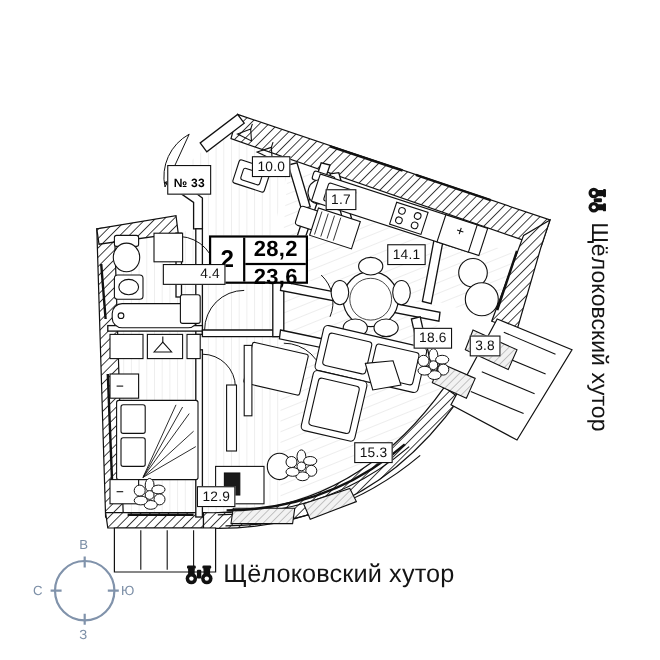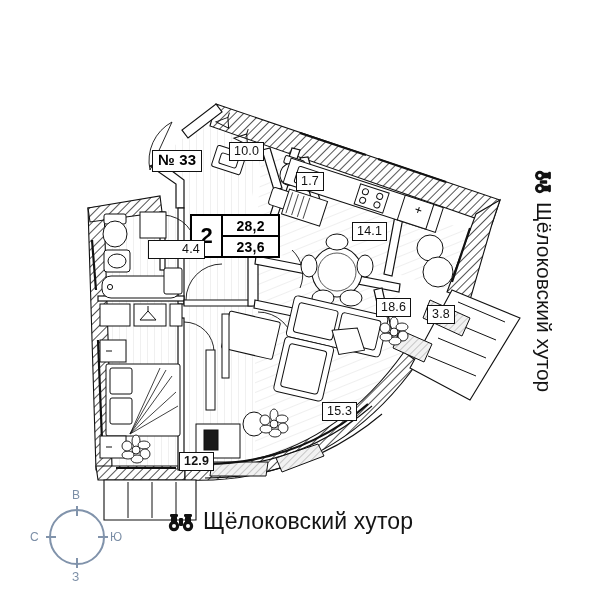--- a/index.html
+++ b/index.html
@@ -19,23 +19,23 @@
     line-height:1;
     padding:2px 4px 2.5px 4px;
     white-space:nowrap;
     letter-spacing:.2px;
     margin-left:24px;
   }
   .aptnum{
     position:absolute;
     background:#fff;
     border:1.5px solid #111;
-    font-size:15px;
+    font-size:11px;
     font-weight:700;
-    padding:0 5px 3px 5px;
+    padding:10px 5px 3px 5px;
     white-space:nowrap;
     letter-spacing:.2px;
   }
 
   
   .infobox{
     position:absolute;
     display:flex;
     align-items:stretch;
     background:#fff;
@@ -46,21 +46,21 @@
     display:flex;align-items:center;justify-content:center;
     width:30px;font-size:22px;font-weight:700;color:#000;
     font-family:"Liberation Sans",sans-serif;
   }
   .infobox .areas{
     border-left:2px solid #000;
     display:flex;flex-direction:column;width:56px;
   }
   .infobox .areas div{
     flex:1;display:flex;align-items:center;justify-content:center;
-    font-size:14px;font-weight:700;color:#000;letter-spacing:.3px;
+    font-size:20px;font-weight:700;color:#000;letter-spacing:.3px;
   }
   .infobox .areas div:first-child{border-bottom:2px solid #000;}
 
   
   .brand-bottom{
     position:absolute;
     display:flex;align-items:center;gap:9px;
     color:#141414;
   }
   .brand-bottom .btext{
@@ -410,21 +410,21 @@
     </div>
   </div>
 
   <div class="arealabel" style="left:205px;top:142px;">10.0</div>
   <div class="arealabel" style="left:272px;top:172px;">1.7</div>
   <div class="arealabel" style="left:328px;top:222px;">14.1</div>
   <div class="arealabel" style="left:124px;top:240px;padding-left:33px;">4.4</div>
   <div class="arealabel" style="left:352px;top:298px;">18.6</div>
   <div class="arealabel" style="left:403px;top:305px;">3.8</div>
   <div class="arealabel" style="left:298px;top:402px;">15.3</div>
-  <div class="arealabel" style="left:155px;top:452px;font-weight:bold;">12.9</div>
+  <div class="arealabel" style="left:155px;top:442px;">12.9</div>
 
   <div class="compass" style="left:34px;top:494px;width:86px;height:86px;">
     <svg width="86" height="86" viewBox="0 0 86 86">
       <g fill="none" stroke="#8193ab" stroke-width="2">
         <path d="M43,16 A27,27 0 0 1 70,43"></path>
         <path d="M70,43 A27,27 0 0 1 43,70"></path>
         <path d="M43,70 A27,27 0 0 1 16,43"></path>
         <path d="M16,43 A27,27 0 0 1 43,16"></path>
         <line x1="43" y1="12" x2="43" y2="22"></line>
         <line x1="43" y1="64" x2="43" y2="74"></line>

